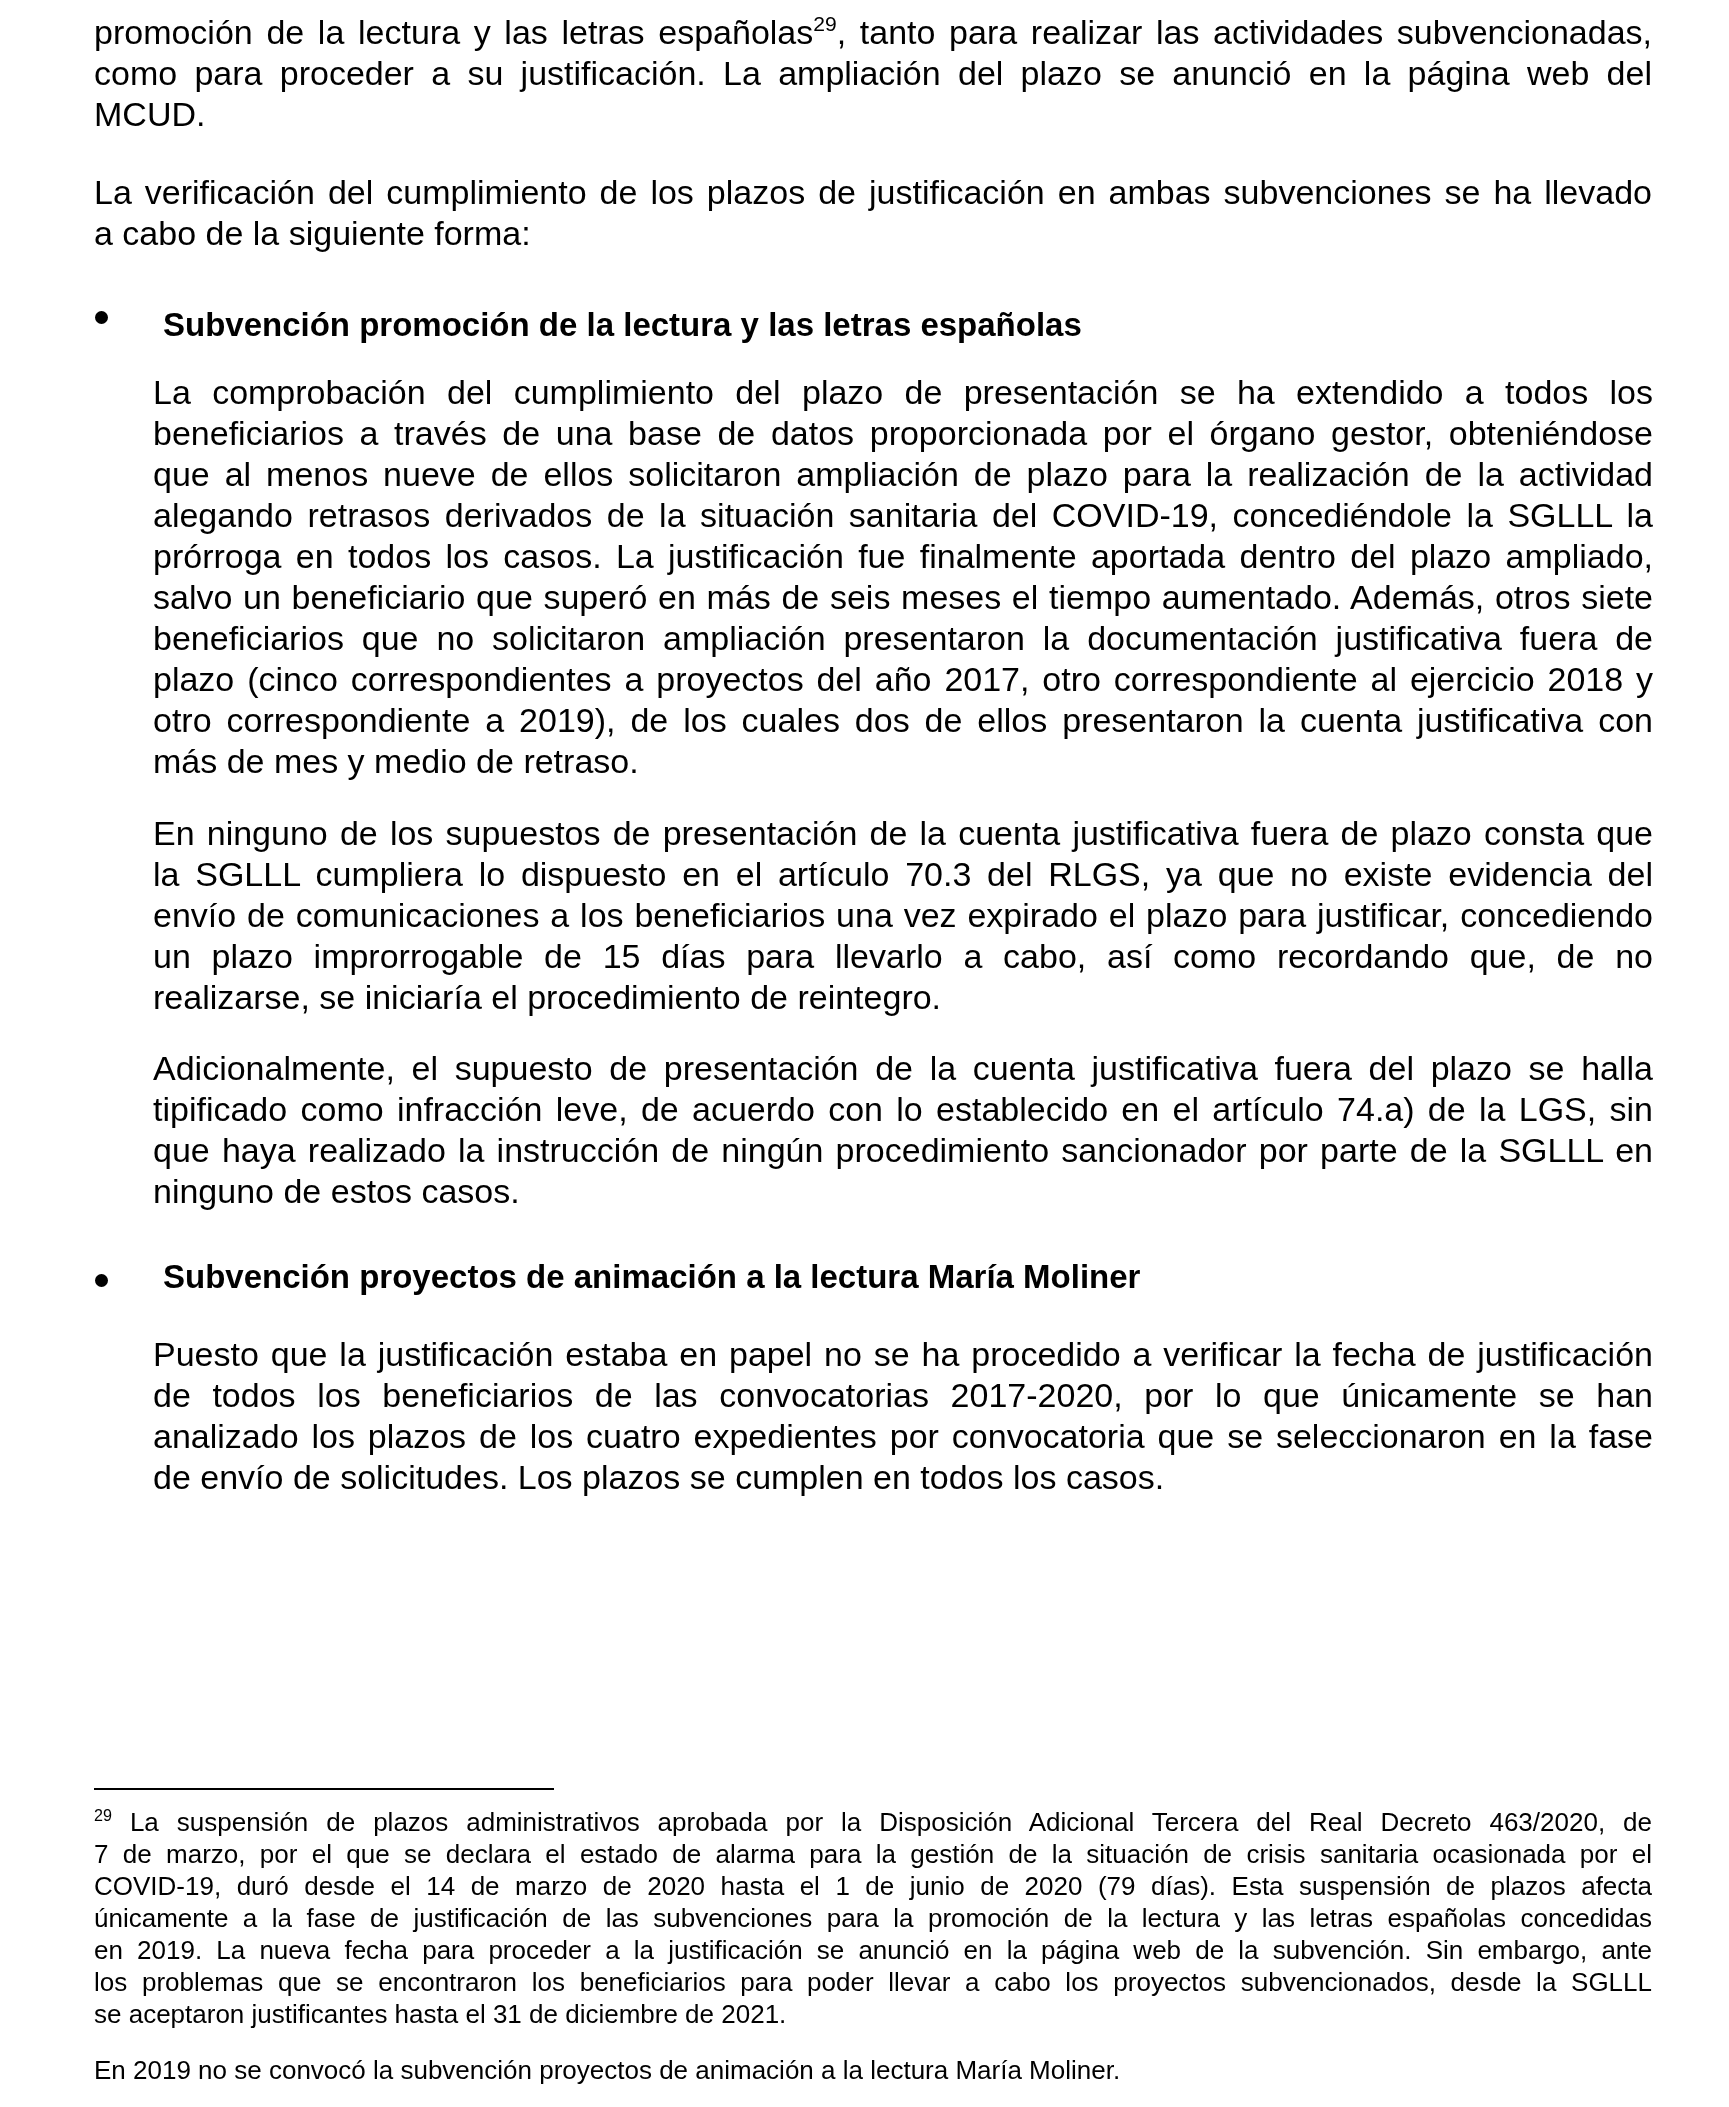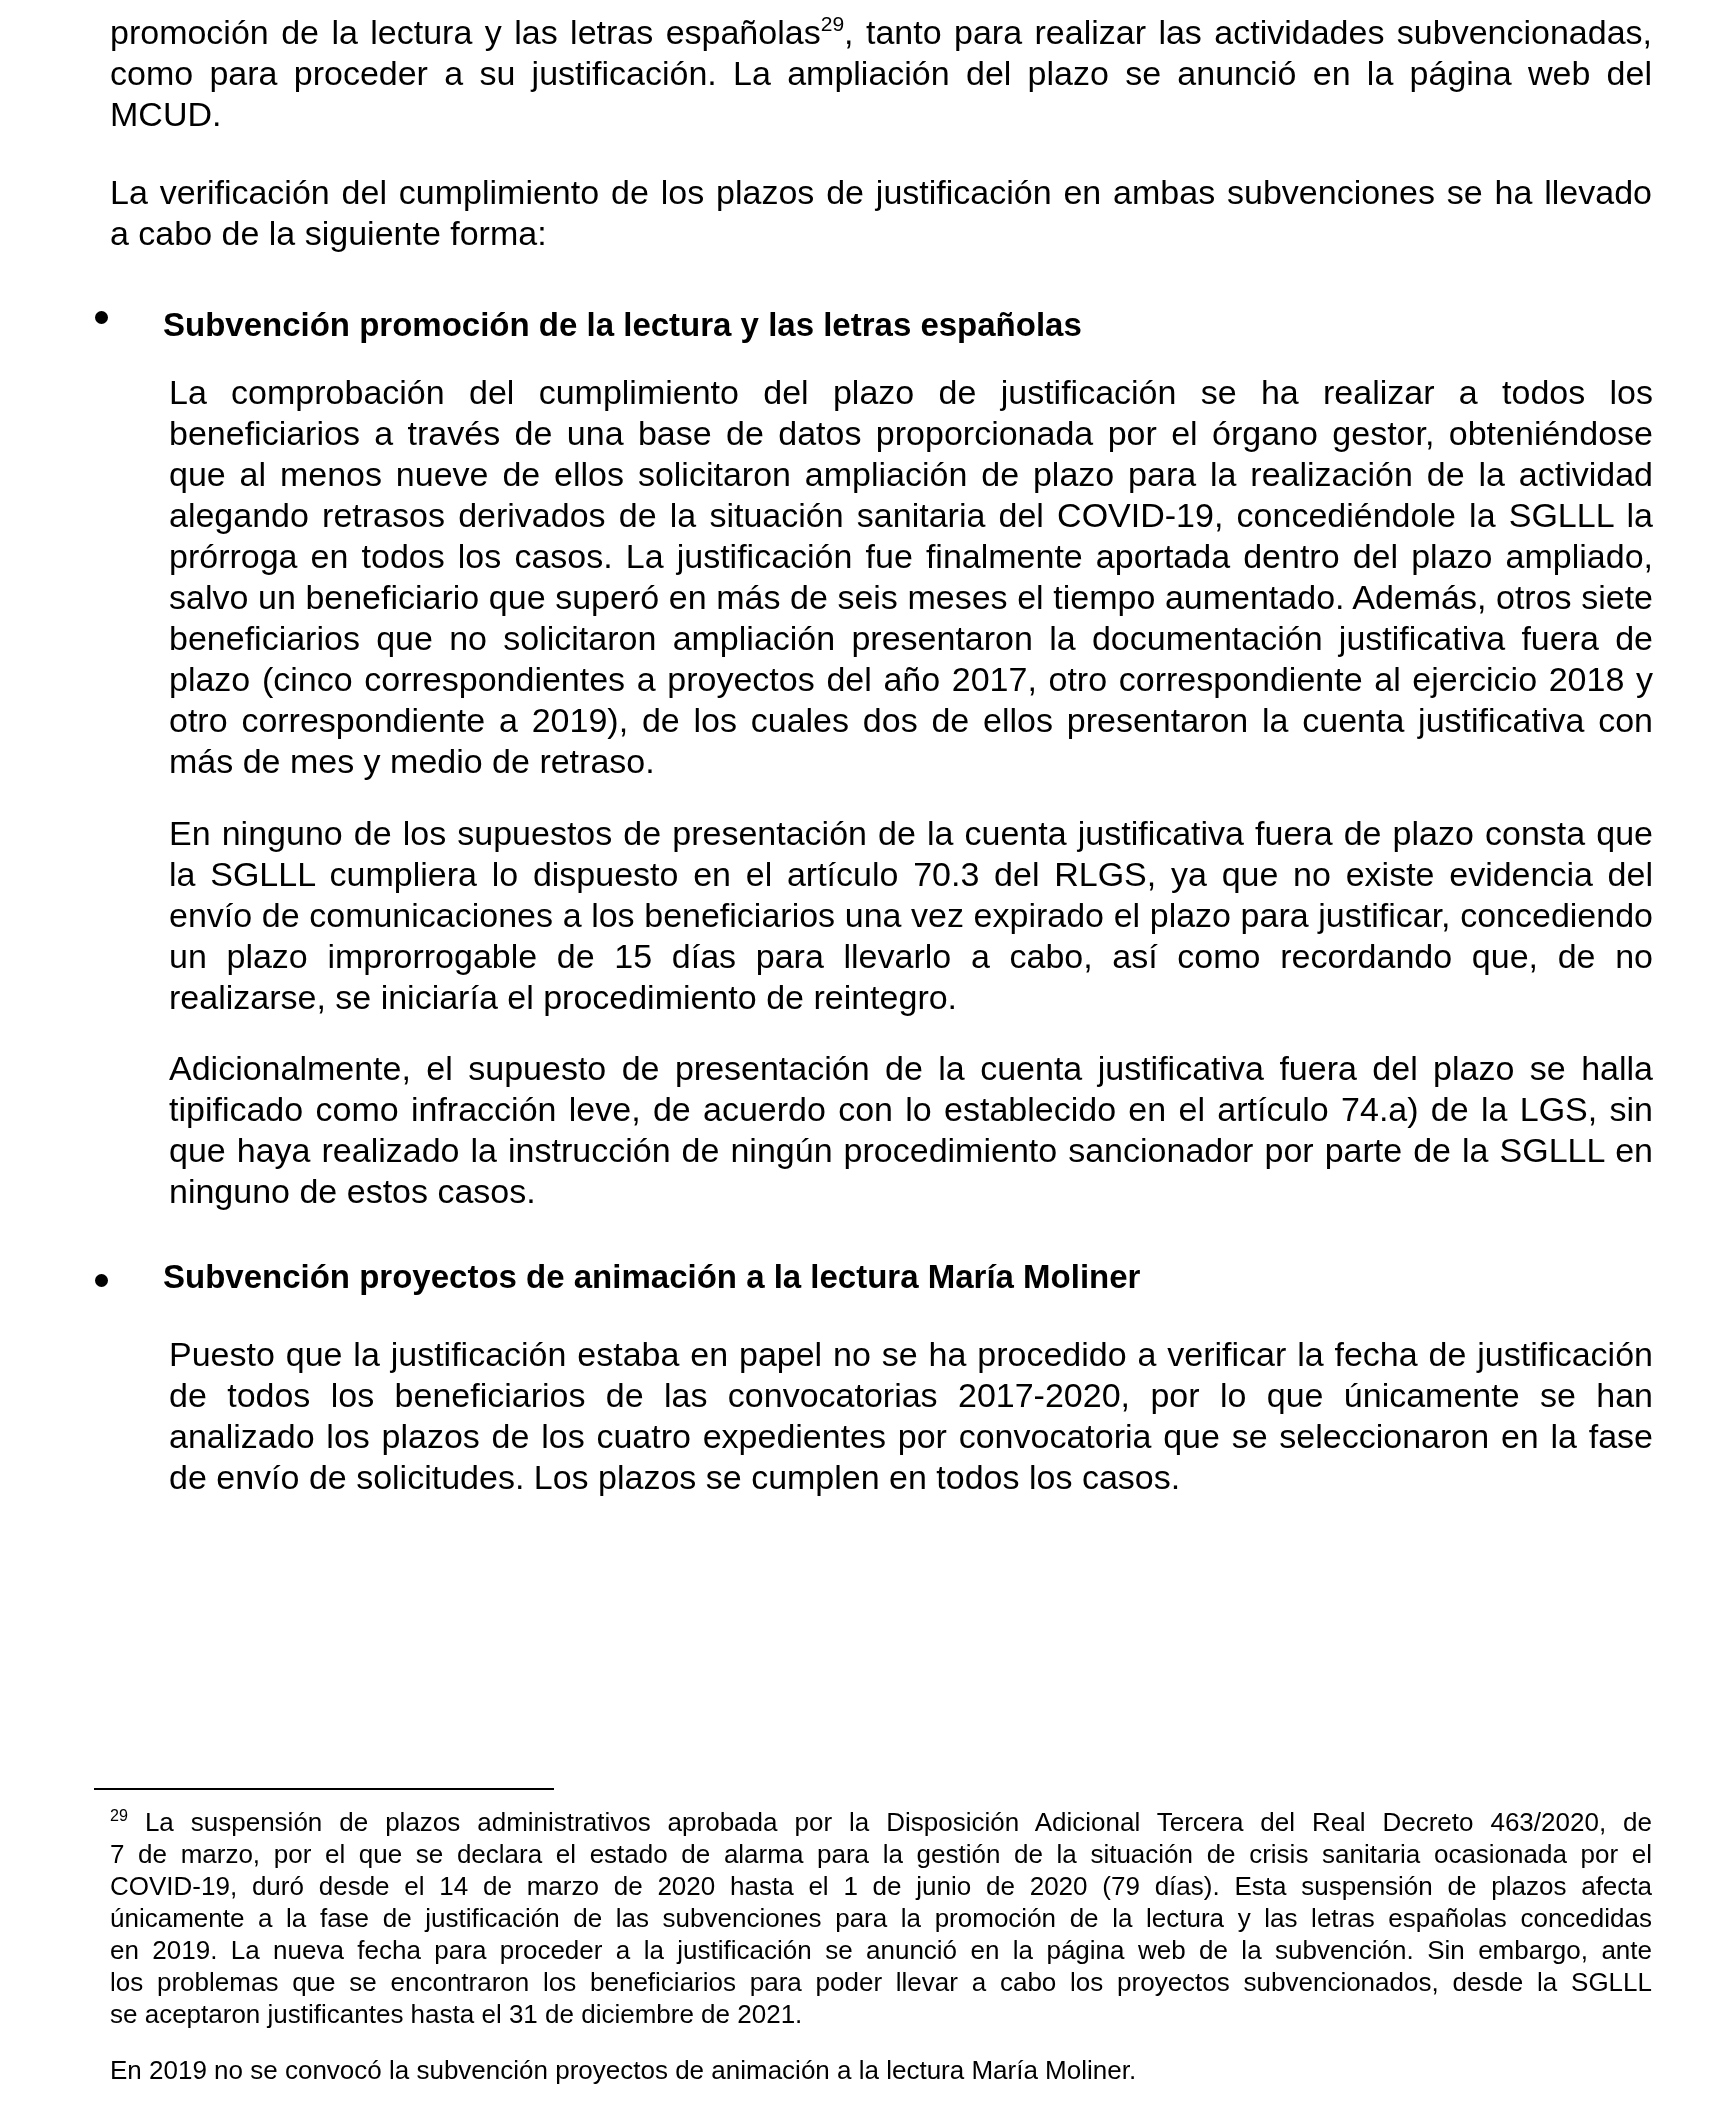--- a/index.html
+++ b/index.html
@@ -2,21 +2,21 @@
 <html style="font-size:13px"><head>
 <meta charset="utf-8">
 <style>
   html, body { margin: 0; padding: 0; background: #ffffff; }
   body { width: 1729px; height: 2108px; position: relative; overflow: hidden; color: #000; font-family: "Liberation Sans", sans-serif; }
   .block { position: absolute; }
   .main { font-size: 34px; }
   .main .line { height: 41px; line-height: 41px; }
   .fn { font-size: 26px; }
   .fn .line { height: 32px; line-height: 32px; }
-  .line { white-space: nowrap; text-align: justify; text-align-last: justify; overflow: visible; margin-left: 16px; }
+  .line { white-space: nowrap; text-align: justify; text-align-last: justify; overflow: visible; }
   .line.last { text-align-last: left; text-align: center; }
   .w-full { left: 94px; width: 1558px; }
   .w-ind { left: 153px; width: 1500px; }
   .w-fn { left: 94px; width: 1558px; }
   sup { font-size: 0.62em; line-height: 0; vertical-align: 0; position: relative; top: -0.62em; }
   .heading { position: absolute; left: 163px; font-size: 33px; font-weight: bold; line-height: 41px; height: 41px; white-space: nowrap; }
   .bullet { position: absolute; left: 95px; width: 13px; height: 13px; border-radius: 50%; background: #000; }
   .fn-rule { position: absolute; left: 94px; top: 1788px; width: 460px; height: 1.6px; background: #000; }
 </style>
 </head>
@@ -29,21 +29,21 @@
   </div>
 
 <div class="block main w-full" style="top:172px;">
     <div class="line">La verificación del cumplimiento de los plazos de justificación en ambas subvenciones se ha llevado</div>
     <div class="line last">a cabo de la siguiente forma:</div>
   </div>
 
 <div class="bullet" style="top:311px;"></div>
 <div class="heading" style="top:304px;">Subvención promoción de la lectura y las letras españolas</div>
 <div class="block main w-ind" style="top:372px;">
-    <div class="line">La comprobación del cumplimiento del plazo de justificación se ha realizar a todos los</div>
+    <div class="line">La comprobación del cumplimiento del plazo de presentación se ha extendido a todos los</div>
     <div class="line">beneficiarios a través de una base de datos proporcionada por el órgano gestor, obteniéndose</div>
     <div class="line">que al menos nueve de ellos solicitaron ampliación de plazo para la realización de la actividad</div>
     <div class="line">alegando retrasos derivados de la situación sanitaria del COVID-19, concediéndole la SGLLL la</div>
     <div class="line">prórroga en todos los casos. La justificación fue finalmente aportada dentro del plazo ampliado,</div>
     <div class="line">salvo un beneficiario que superó en más de seis meses el tiempo aumentado. Además, otros siete</div>
     <div class="line">beneficiarios que no solicitaron ampliación presentaron la documentación justificativa fuera de</div>
     <div class="line">plazo (cinco correspondientes a proyectos del año 2017, otro correspondiente al ejercicio 2018 y</div>
     <div class="line">otro correspondiente a 2019), de los cuales dos de ellos presentaron la cuenta justificativa con</div>
     <div class="line last">más de mes y medio de retraso.</div>
   </div>

